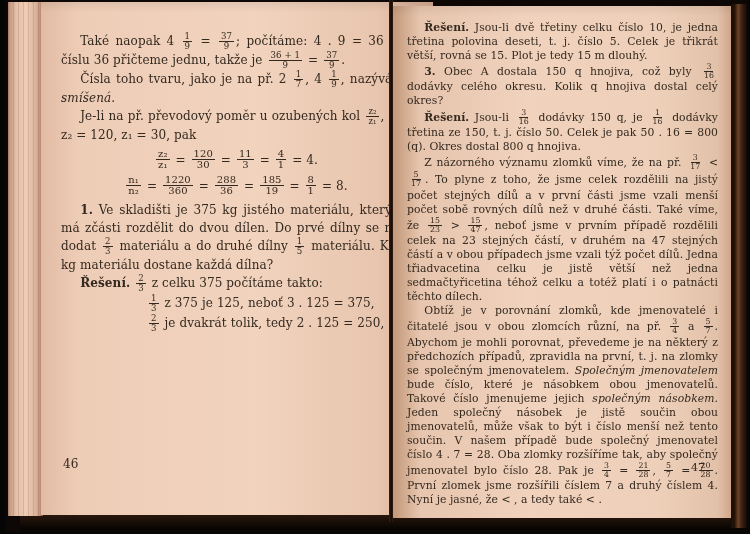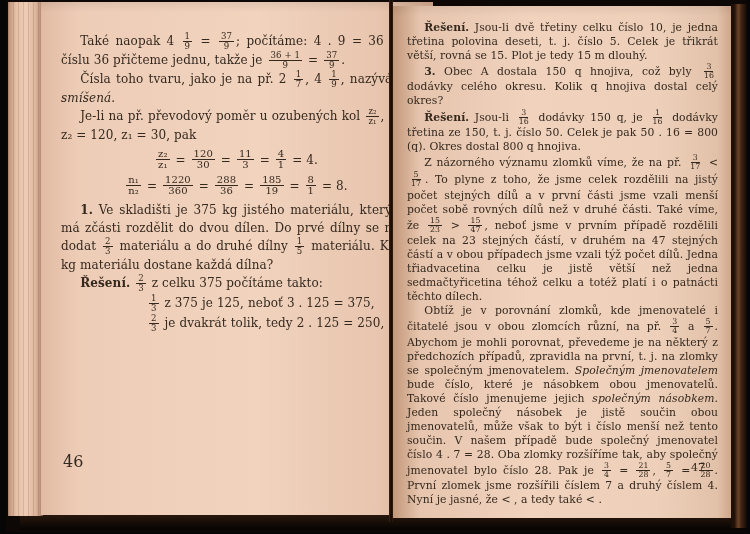--- a/index.html
+++ b/index.html
@@ -55,21 +55,21 @@
   .para.solution{text-indent:0;text-align:left;margin:1px 0 1px 86px;}
   .frac{
     display:inline-flex;flex-direction:column;align-items:center;
     vertical-align:middle;line-height:1.05;margin:0 2px;text-indent:0;
   }
   .page-left .frac{font-size:8.6px;}
   .page-right .frac{font-size:7.8px;}
   .page-left .center .frac{font-size:10px;}
   .frac .num{border-bottom:1px solid currentColor;padding:0 2px;}
   .frac .den{padding:0 2px;}
-  .pagenum{position:absolute;font-size:16px;color:var(--ink,#34291f);}
+  .pagenum{position:absolute;font-size:12px;color:var(--ink,#34291f);}
   .pagenum-left{left:22px;bottom:44px;}
   .pagenum-right{right:26px;bottom:44px;font-size:11px;}
   b{font-weight:bold;}
   i{}
 </style>
 </head>
 <body style="--bg: #060606; --ink: #34291f;">
 
 <div class="book">
   <div class="cover-bottom"></div>

